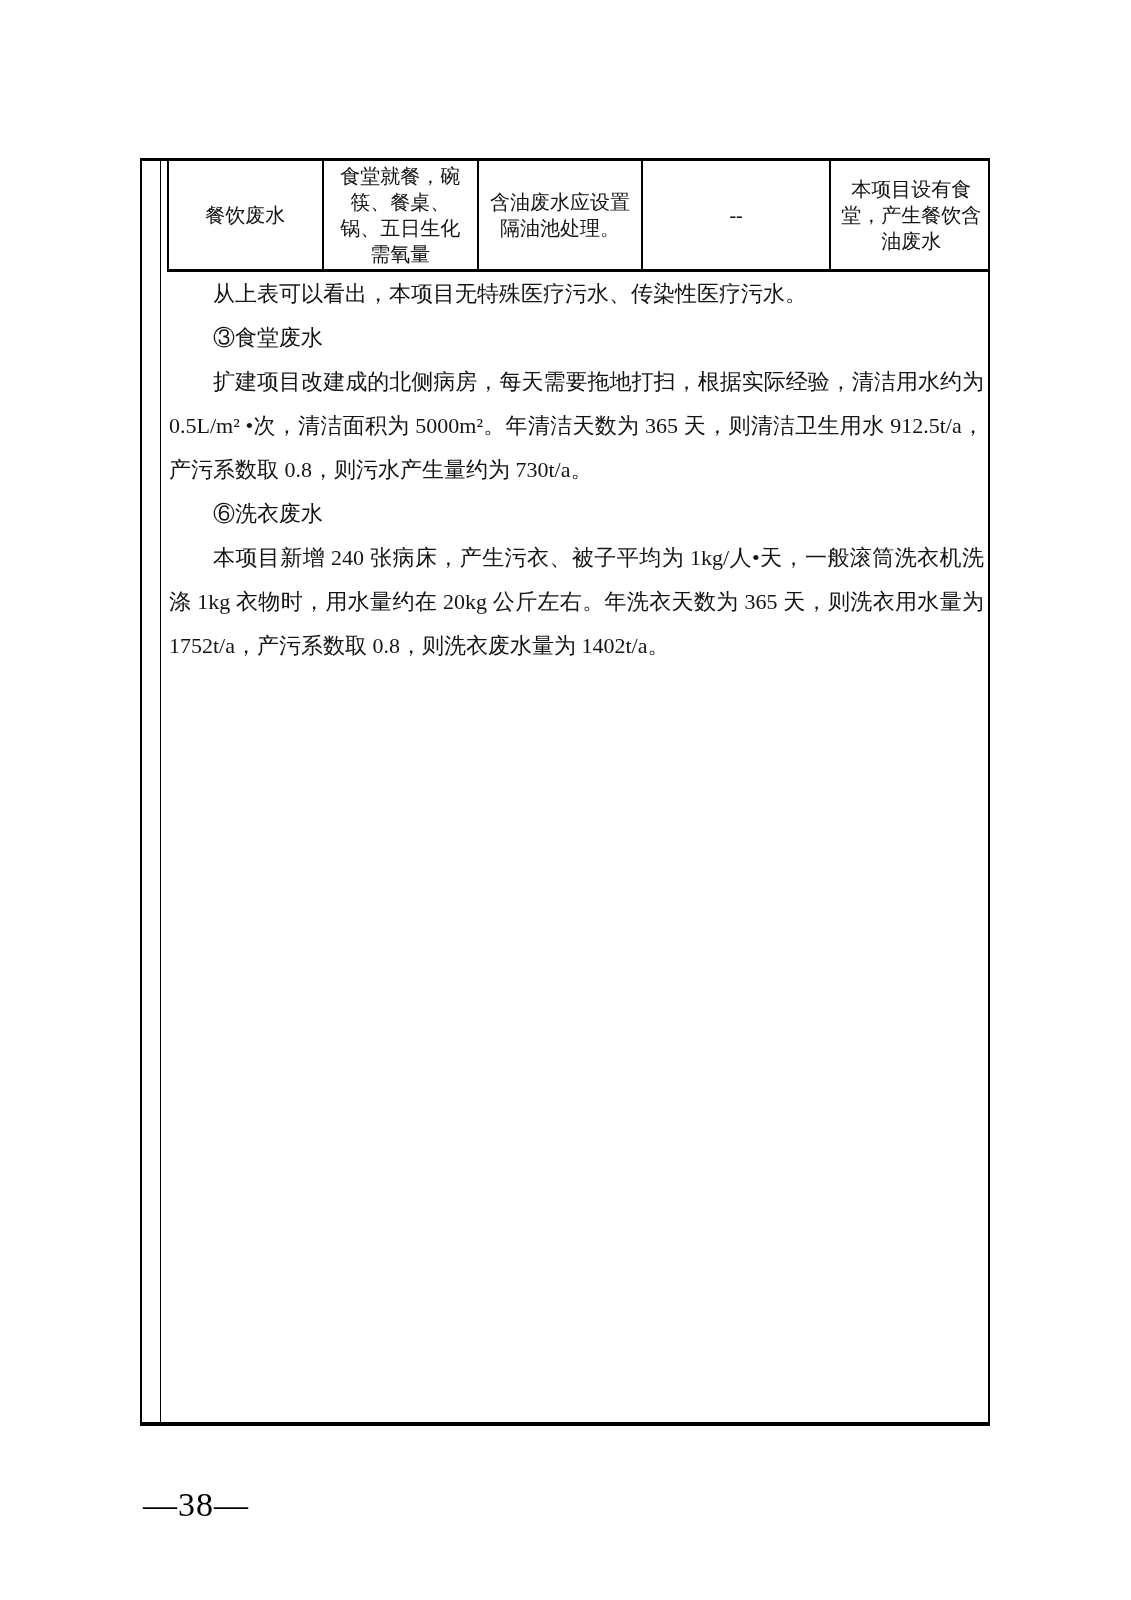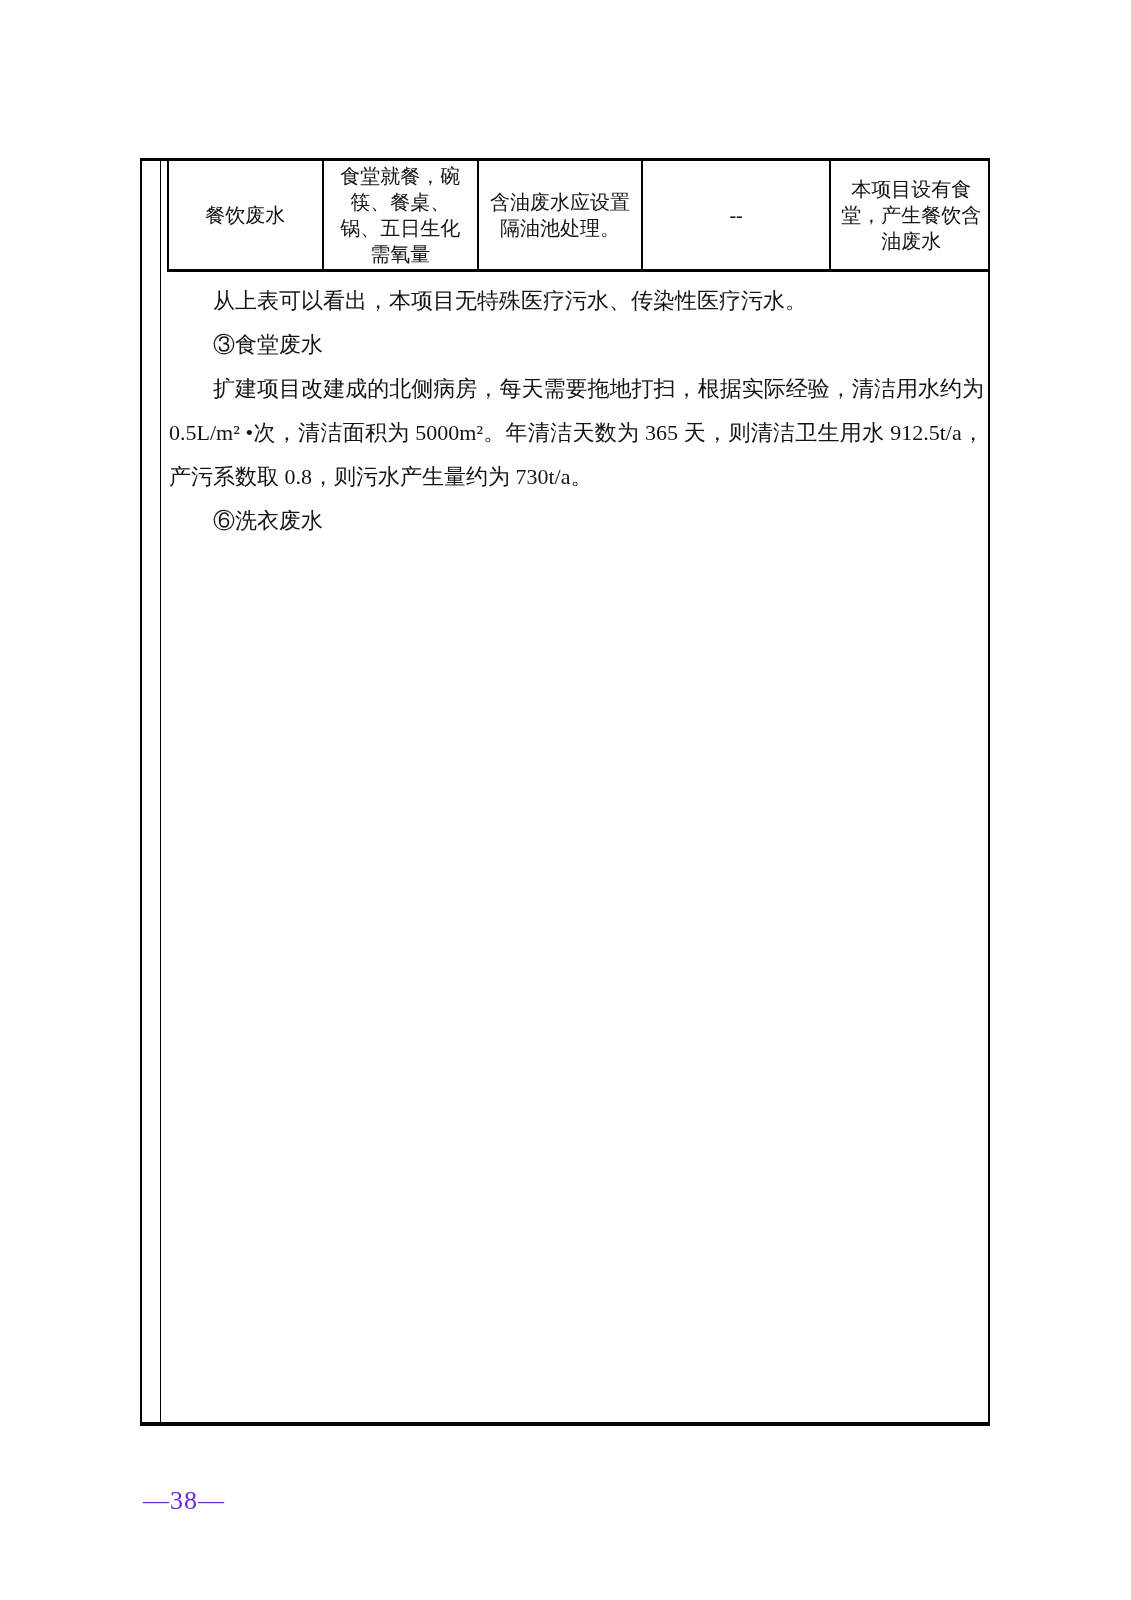--- a/index.html
+++ b/index.html
@@ -57,37 +57,37 @@
     vertical-align: middle;
     font-size: 20px;
     line-height: 26px;
     padding: 2px 9px;
   }
   table.header-row td:first-child {
     border-left: none;
   }
   
   .body-text {
-    padding: 7px 4px 0 2px;
+    padding: 0 4px 0 2px;
   }
   .body-text p {
     margin: 0;
     font-size: 22px;
     line-height: 44px;
     text-align: justify;
     text-indent: 2em;
     word-break: break-word;
   }
   .page-number {
     position: absolute;
     left: 143px;
     top: 1486px;
-    font-size: 26px;
+    font-size: 34px;
     letter-spacing: 1px;
-    color: #6d28d9;
+    color: #000000;
     text-align: right;
   }
 </style>
 </head>
 <body>
 
 <div class="page">
 
   <div class="frame">
     <div class="gutter"></div>
@@ -111,20 +111,21 @@
           <td>本项目设有食堂，产生餐饮含油废水</td>
         </tr>
       </tbody>
         </table>
 
       <div class="body-text">
         <p>从上表可以看出，本项目无特殊医疗污水、传染性医疗污水。</p>
         <p>③食堂废水</p>
         <p>扩建项目改建成的北侧病房，每天需要拖地打扫，根据实际经验，清洁用水约为 0.5L/m² •次，清洁面积为 5000m²。年清洁天数为 365 天，则清洁卫生用水 912.5t/a，产污系数取 0.8，则污水产生量约为 730t/a。</p>
         <p>⑥洗衣废水</p>
+        <p>本项目新增 240 张病床，产生污衣、被子平均为 1kg/人•天，一般滚筒洗衣机洗涤 1kg 衣物时，用水量约在 20kg 公斤左右。年洗衣天数为 365 天，则洗衣用水量为 1752t/a，产污系数取 0.8，则洗衣废水量为 1402t/a。</p>
       </div>
 
     </div>
   </div>
 
   <div class="page-number">—38—</div>
 
 </div>
 
 </body></html>

